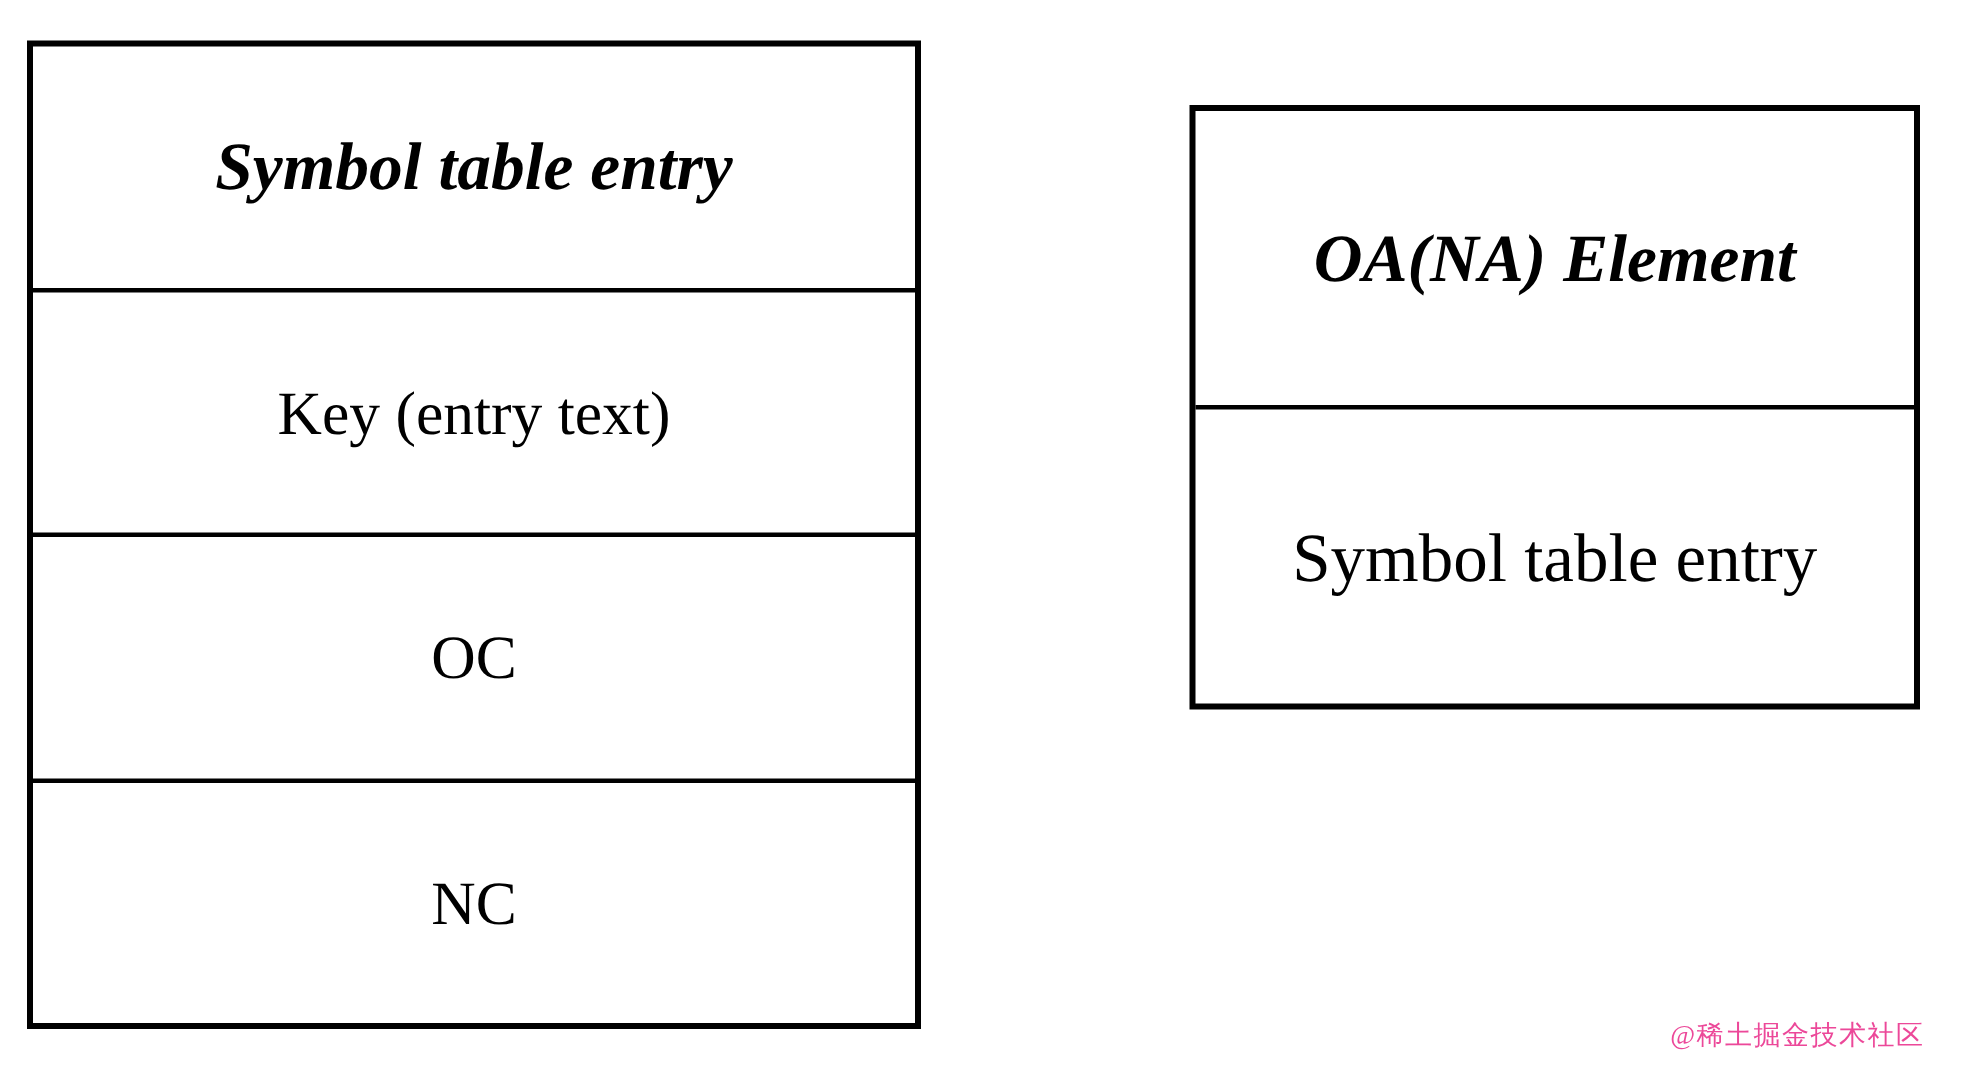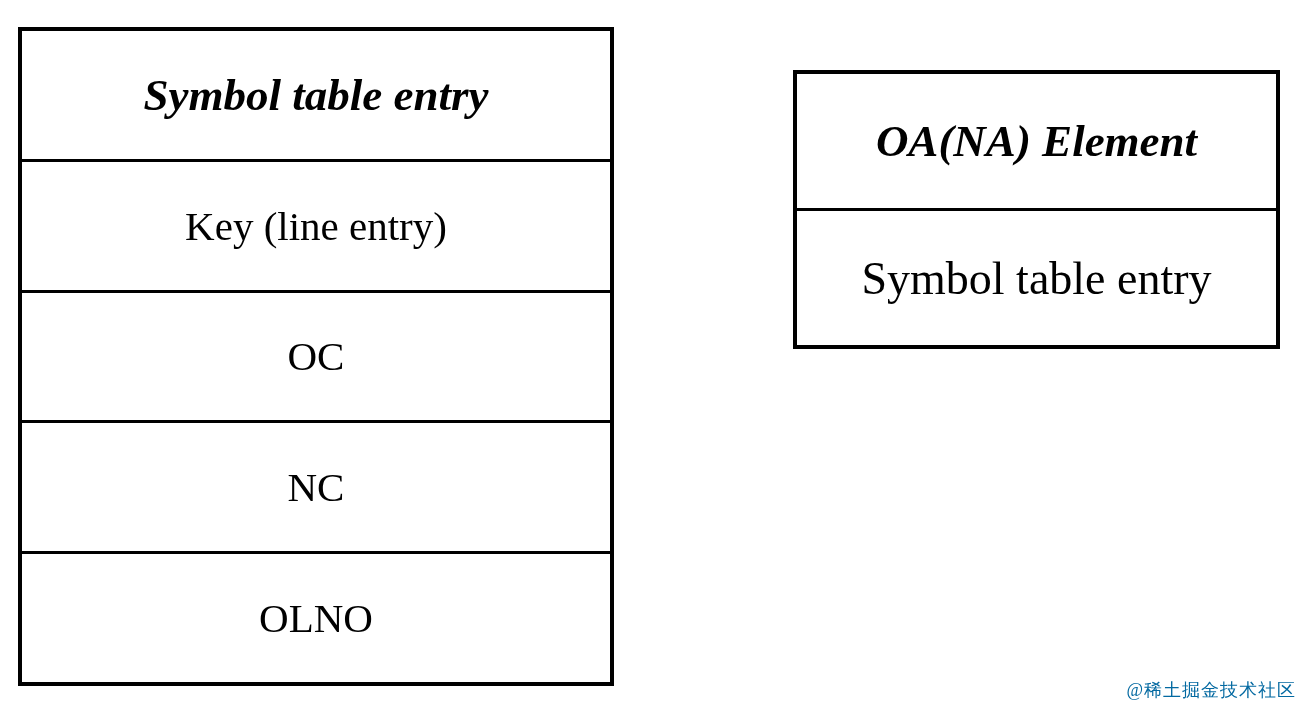--- a/index.html
+++ b/index.html
@@ -42,59 +42,56 @@
     width: 596px;
     height: 659px;
   }
   .left-tbl .row {
     font-size: 41px;
   }
   .right-tbl {
     left: 793px;
     top: 70px;
     width: 487px;
-    height: 279px;
+    height: 403px;
   }
   .right-tbl .row {
     font-size: 46px;
   }
   .tbl .row.header {
     font-weight: bold;
     font-style: italic;
     font-size: 45px;
   }
   .watermark {
     position: absolute;
-    right: 14px;
+    right: 27px;
     bottom: 14px;
     font-size: 18px;
-    color: #0369a1;
+    color: #ec4899;
     letter-spacing: 1px;
   }
 </style>
 </head>
 <body>
 
 <div class="canvas">
 
   <div class="tbl left-tbl">
     <div class="row header">
       <span>Symbol table entry</span>
     </div>
     <div class="row">
-      <span>Key (line entry)</span>
+      <span>Key (entry text)</span>
     </div>
     <div class="row">
       <span>OC</span>
     </div>
     <div class="row">
       <span>NC</span>
-    </div>
-    <div class="row">
-      <span>OLNO</span>
     </div>
   </div>
 
   <div class="tbl right-tbl">
     <div class="row header">
       <span>OA(NA) Element</span>
     </div>
     <div class="row">
       <span>Symbol table entry</span>
     </div>

